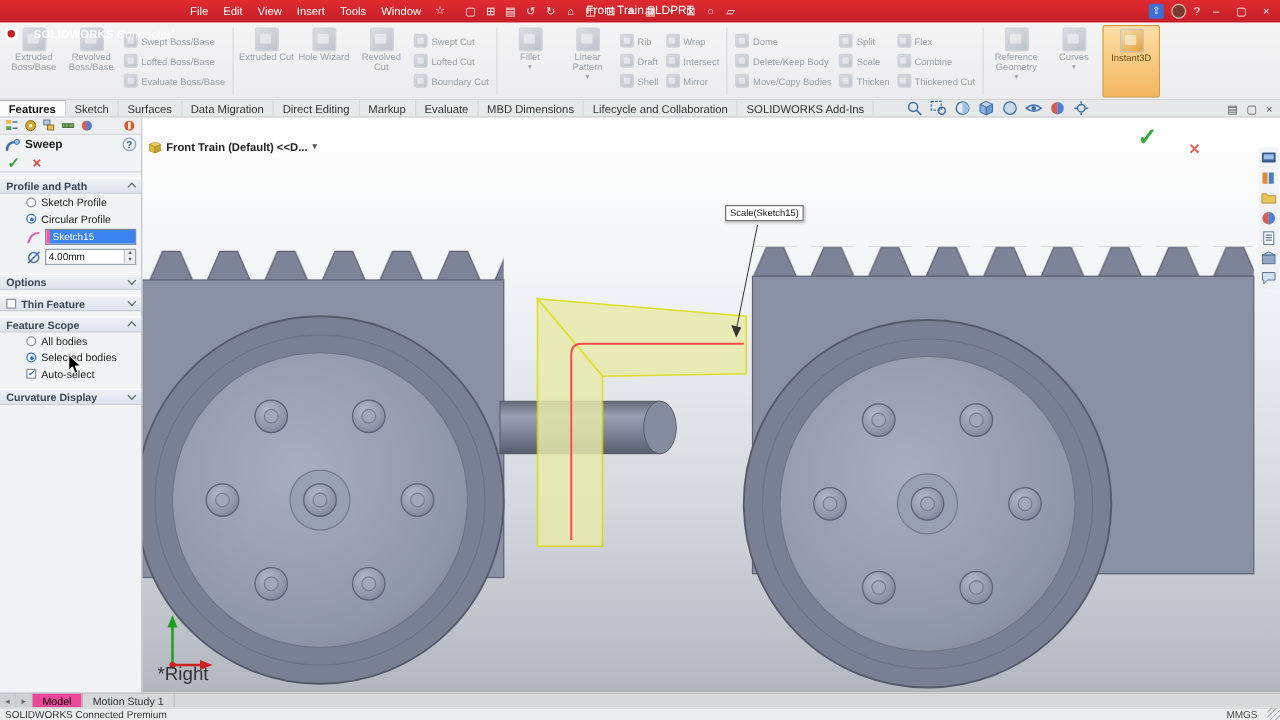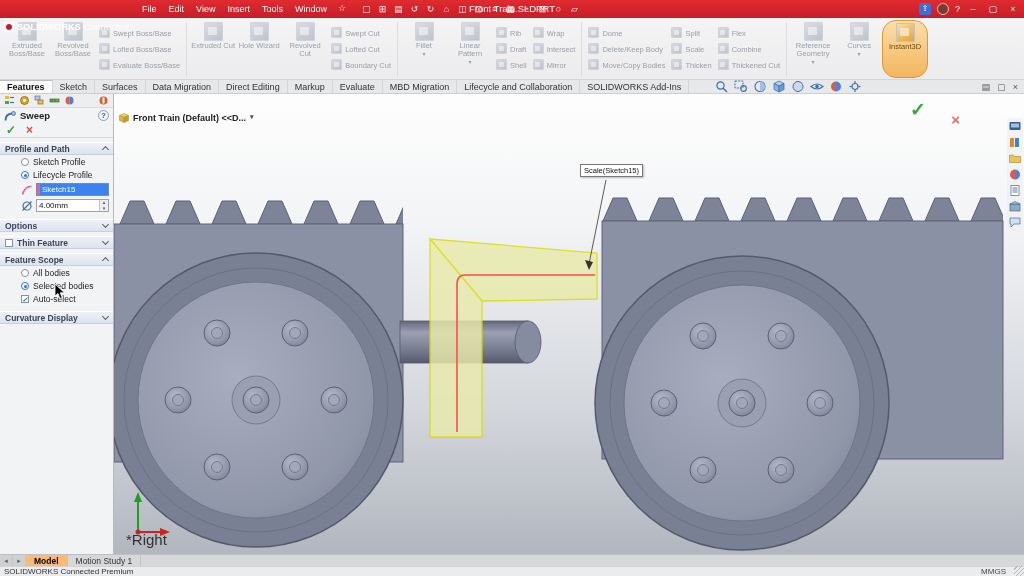--- a/index.html
+++ b/index.html
@@ -1,21 +1,21 @@
 <!DOCTYPE html>
 <html><head>
 <meta charset="utf-8">
 <style>
   *{margin:0;padding:0;box-sizing:border-box;}
   html,body{width:1024px;height:576px;overflow:hidden;}
   body{font-family:"Liberation Sans",sans-serif;position:relative;background:#fff;font-size:10px;color:#222;}
 
   
   .titlebar{position:absolute;left:0;top:0;right:0;height:18px;background:linear-gradient(#e02a30,#c51e28);display:flex;align-items:center;color:#fff;padding:0 4px;z-index:50;}
-  .tb-logo{display:flex;align-items:center;gap:3px;margin-right:8px;margin-top:35px;}
+  .tb-logo{display:flex;align-items:center;gap:13px;margin-right:8px;margin-top:35px;}
   .tb-logo .mark{width:10px;height:10px;background:#fff;border-radius:2px;position:relative;}
   .tb-logo .mark::after{content:"";position:absolute;left:2px;top:2px;width:6px;height:6px;background:#c51e28;border-radius:50%;}
   .tb-appname{font-size:9px;font-weight:bold;letter-spacing:.2px;}
   .tb-appname i{font-style:italic;font-weight:normal;opacity:.9;}
   .tb-menus{display:flex;gap:2px;}
   .tb-menu{padding:1px 5px;font-size:9px;cursor:default;}
   .tb-pin{font-size:9px;padding:0 4px;opacity:.9;}
   .tb-strip{display:flex;gap:3px;margin-left:10px;opacity:.92;}
   .tb-ic{width:13px;height:13px;font-size:9px;line-height:13px;text-align:center;color:#fff;}
   .tb-doc{position:absolute;left:50%;transform:translateX(-50%);font-size:9.5px;color:#fff;top:3px;}
@@ -29,21 +29,21 @@
   .ribbon{position:absolute;left:0;top:18px;right:0;height:62px;background:linear-gradient(#f4f4f5,#ececee);border-bottom:1px solid #d5d5d7;display:flex;align-items:stretch;padding:2px 4px 1px 4px;z-index:40;}
   .rsep{width:1px;background:#dcdcde;margin:2px 3px;}
   .rlarge{display:flex;flex-direction:column;align-items:center;width:46px;padding:2px 1px;gap:1px;text-align:center;color:#9aa0a8;font-size:7.5px;line-height:1.05;}
   .rstack{display:flex;flex-direction:column;justify-content:flex-start;padding-top:3px;gap:1px;}
   .rsmall{display:flex;align-items:flex-end;gap:3px;height:15px;font-size:7.5px;color:#9aa0a8;padding:0 3px;white-space:nowrap;}
   .ficon{background:linear-gradient(145deg,#ccd1da,#9ba2af);border-radius:2px;box-shadow:inset 0 0 0 1px #bcc2cc;opacity:.6;position:relative;flex:0 0 auto;}
   .ficon::after{content:"";position:absolute;left:25%;top:25%;width:45%;height:45%;background:rgba(255,255,255,.55);border-radius:1px;}
   .ficon.big{width:19px;height:19px;}
   .ficon.sm{width:11px;height:11px;}
   .dd{font-size:6px;color:#9aa0a8;}
-  .rlarge.instant{background:linear-gradient(#fddfa6,#f3b55f);border:1px solid #d79a39;border-radius:14px;color:#6b4a10;text-align:center;}
+  .rlarge.instant{background:linear-gradient(#fddfa6,#f3b55f);border:1px solid #d79a39;border-radius:2px;color:#6b4a10;text-align:center;}
   .rlarge.instant .ficon{opacity:.9;background:linear-gradient(145deg,#f8e2b0,#e09a30);}
 
   
   .tabrow{position:absolute;left:0;top:80px;right:0;height:14px;background:#e7e8ea;border-bottom:1px solid #cfcfd1;display:flex;align-items:stretch;z-index:40;}
   .tab{padding:0 7px;font-size:9px;color:#333;display:flex;align-items:center;border-right:1px solid #d6d6d8;white-space:nowrap;}
   .tab.active{background:#fbfbfc;color:#111;font-weight:bold;border-top:1px solid #bbb;}
   .headsup{display:flex;align-items:center;gap:5px;margin-left:26px;}
   .hicon{width:14px;height:13px;display:flex;align-items:center;}
   .docwin{margin-left:auto;display:flex;align-items:center;gap:7px;padding-right:6px;color:#555;}
   .docwin span{font-size:9px;}
@@ -92,21 +92,21 @@
   .confirm .no{position:absolute;right:2px;top:13px;color:#e06b62;font-size:15px;font-weight:bold;}
   .taskpane{position:absolute;right:1px;top:24px;display:flex;flex-direction:column;gap:3px;background:rgba(236,238,240,.6);padding:2px 1px;border-radius:2px;}
   .tpi{width:14px;height:13px;display:flex;}
   .viewlabel{position:absolute;left:12px;bottom:6px;font-size:15px;color:#333;}
   .triad{position:absolute;left:14px;bottom:18px;}
 
   
   .bottomtabs{position:absolute;left:0;bottom:10px;right:0;height:12px;background:#d7d8da;border-top:1px solid #bfc0c2;display:flex;align-items:stretch;font-size:8.5px;}
   .bt-nav{width:13px;display:flex;align-items:center;justify-content:center;color:#666;border-right:1px solid #c6c7c9;background:#cfd0d2;font-size:7px;}
   .btab{padding:0 8px;display:flex;align-items:center;border-right:1px solid #c2c3c5;color:#333;}
-  .btab.active{background:#fdba74;font-weight:bold;color:#000;}
+  .btab.active{background:#ec4899;font-weight:normal;color:#000;}
   .statusbar{position:absolute;left:0;bottom:0;right:0;height:10px;background:#ebecee;border-top:1px solid #d2d3d5;display:flex;align-items:center;font-size:8px;color:#333;padding:0 4px;}
   .sb-units{margin-left:auto;margin-right:14px;color:#444;}
   .grip{position:absolute;right:0;bottom:0;width:10px;height:10px;background:repeating-linear-gradient(135deg,transparent 0 2px,#b7b8ba 2px 3px);}
 
   .cursor{position:absolute;left:54px;top:283px;z-index:99;}
 </style>
 </head>
 <body>
 
 <div class="titlebar">
@@ -300,21 +300,21 @@
 </div>
 
 <div class="tabrow">
   <div class="tab active">Features</div>
   <div class="tab">Sketch</div>
   <div class="tab">Surfaces</div>
   <div class="tab">Data Migration</div>
   <div class="tab">Direct Editing</div>
   <div class="tab">Markup</div>
   <div class="tab">Evaluate</div>
-  <div class="tab">MBD Migration</div>
+  <div class="tab">MBD Dimensions</div>
   <div class="tab">Lifecycle and Collaboration</div>
   <div class="tab">SOLIDWORKS Add-Ins</div>
   <div class="headsup">
     <span class="hicon">
         <svg width="14" height="13" viewBox="0 0 14 13">
           <circle cx="5.5" cy="5.5" r="3.6" fill="none" stroke="#3c6fae" stroke-width="1.2"></circle>
           <line x1="8.2" y1="8.2" x2="12" y2="12" stroke="#3c6fae" stroke-width="1.4"></line>
         </svg>
       </span>
     <span class="hicon">
@@ -432,21 +432,21 @@
       <span>Profile and Path</span>
         <i class="chev up"></i>
     </div>
     <div class="secc">
       <label class="radio">
           <i class="rb"></i>
           <span>Sketch Profile</span>
         </label>
       <label class="radio">
           <i class="rb on"></i>
-          <span>Lifecycle Profile</span>
+          <span>Circular Profile</span>
         </label>
       <div class="selrow">
         <svg width="12" height="12" viewBox="0 0 12 12">
             <path d="M1.5 10.5 Q4 2 10.5 2.5" fill="none" stroke="#e05fa0" stroke-width="1.6"></path>
           </svg>
         <div class="selbox">
           <span class="selstrip"></span>
           <span class="selitem">Sketch15</span>
         </div>
       </div>

